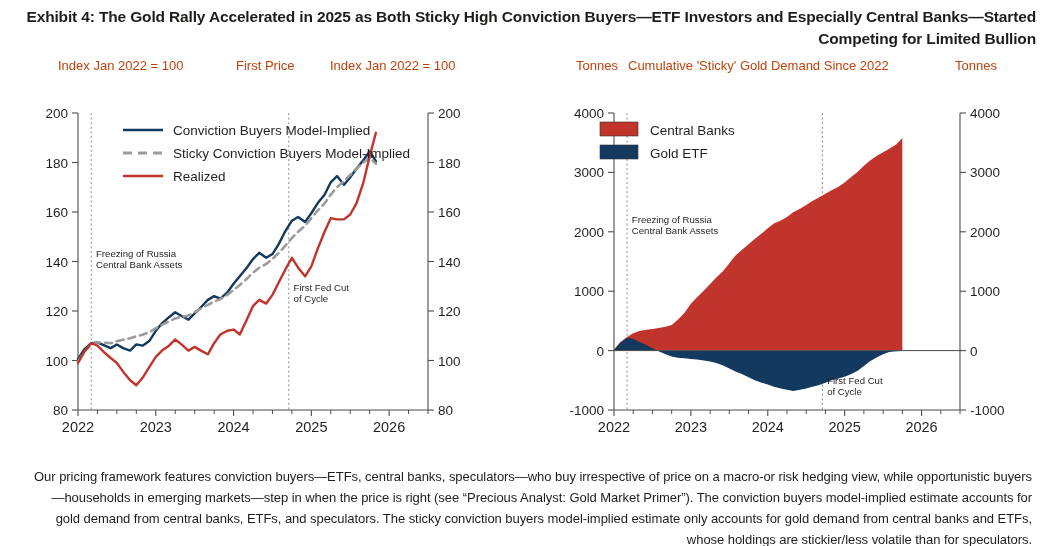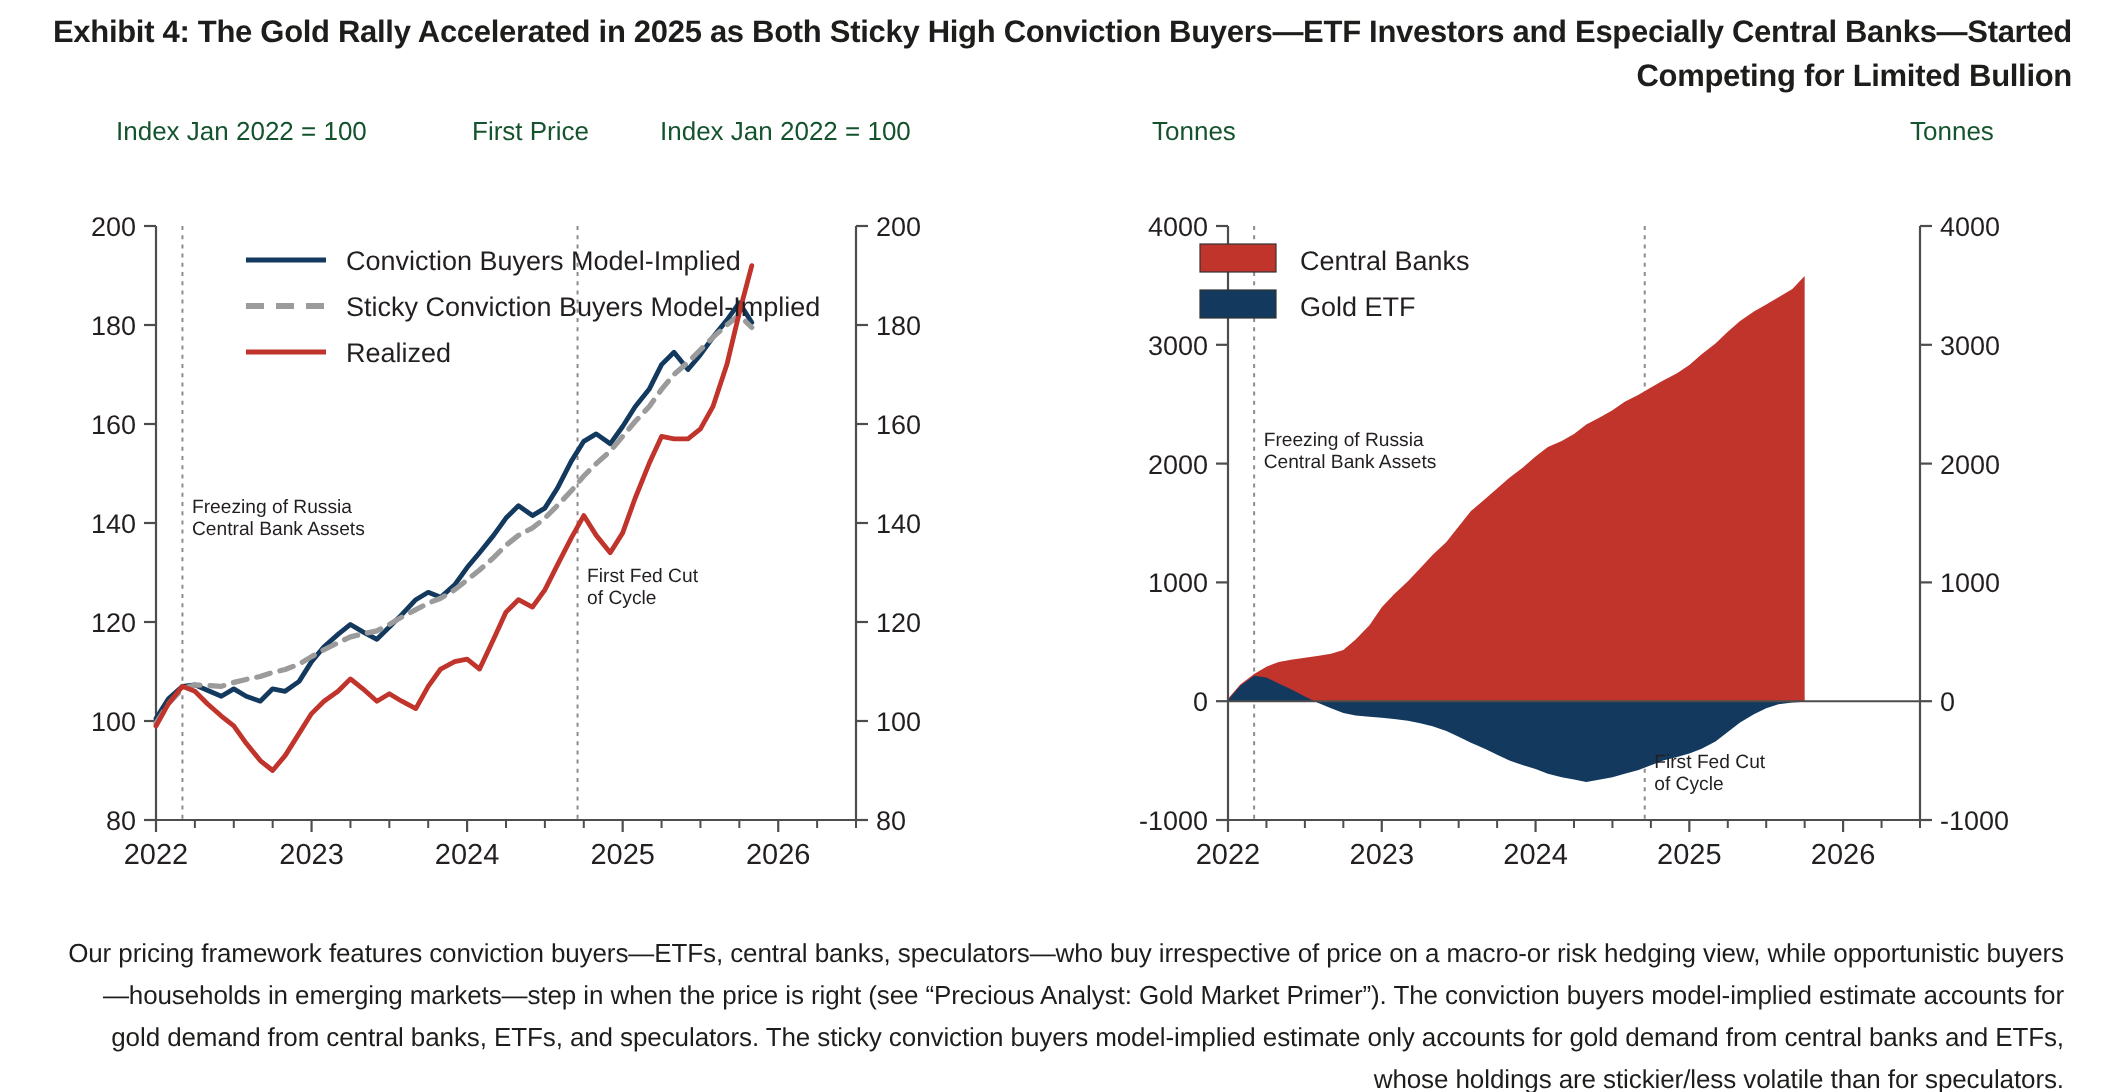--- a/index.html
+++ b/index.html
@@ -16,21 +16,21 @@
     font-size:15.5px;font-weight:bold;line-height:1.42;
     letter-spacing:-0.15px;color:#1d1d1b;
   }
 
   .charts{position:absolute;left:0;top:58px;width:1056px;height:380px;}
   .chart-panel{position:absolute;top:0;height:380px;}
   .panel-left{left:18px;width:492px;}
   .panel-right{left:548px;width:536px;text-decoration:underline;}
 
   .panel-header{
-    position:relative;height:20px;font-size:13px;color:#14532d;
+    position:relative;height:20px;font-size:13px;color:#c2410c;
     white-space:nowrap;
   }
   .hdr-item{position:absolute;top:0;}
 
   svg{display:block;}
   .axis-line{stroke:#4d4d4d;stroke-width:1.1;fill:none;}
   .tick{stroke:#4d4d4d;stroke-width:1.1;}
   .tick-minor{stroke:#4d4d4d;stroke-width:1;}
   .event-line{stroke:#8c8c8c;stroke-width:1;stroke-dasharray:2 2.6;}
   .zero-line{stroke:#4d4d4d;stroke-width:1;}
@@ -130,20 +130,21 @@
           <text x="78.00000000000495" y="178.54999999999998" class="annot" text-anchor="start">Freezing of Russia</text>
           <text x="78.00000000000495" y="189.54999999999998" class="annot" text-anchor="start">Central Bank Assets</text>
           <text x="275.5555555555577" y="213.2" class="annot" text-anchor="start">First Fed Cut</text>
           <text x="275.5555555555577" y="224.2" class="annot" text-anchor="start">of Cycle</text>
         </svg>
     </div>
 
     <div class="chart-panel panel-right">
       <div class="panel-header">
         <span class="hdr-item" style="left:28px;">Tonnes</span>
+        <span class="hdr-item" style="left:80px;">Cumulative 'Sticky' Gold Demand Since 2022</span>
         <span class="hdr-item" style="left:407px;">Tonnes</span>
       </div>
       <svg id="svg-right" width="536" height="358" viewBox="0 0 536 358">
           <line x1="66" y1="35" x2="66" y2="332" class="axis-line"></line>
           <line x1="412" y1="35" x2="412" y2="332" class="axis-line"></line>
           <line x1="66" y1="332" x2="412" y2="332" class="axis-line"></line>
           <line x1="60" y1="332" x2="66" y2="332" class="tick"></line>
           <line x1="412" y1="332" x2="418" y2="332" class="tick"></line>
           <text x="56" y="337" class="tlabel" text-anchor="end">-1000</text>
           <text x="422" y="337" class="tlabel" text-anchor="start">-1000</text>

